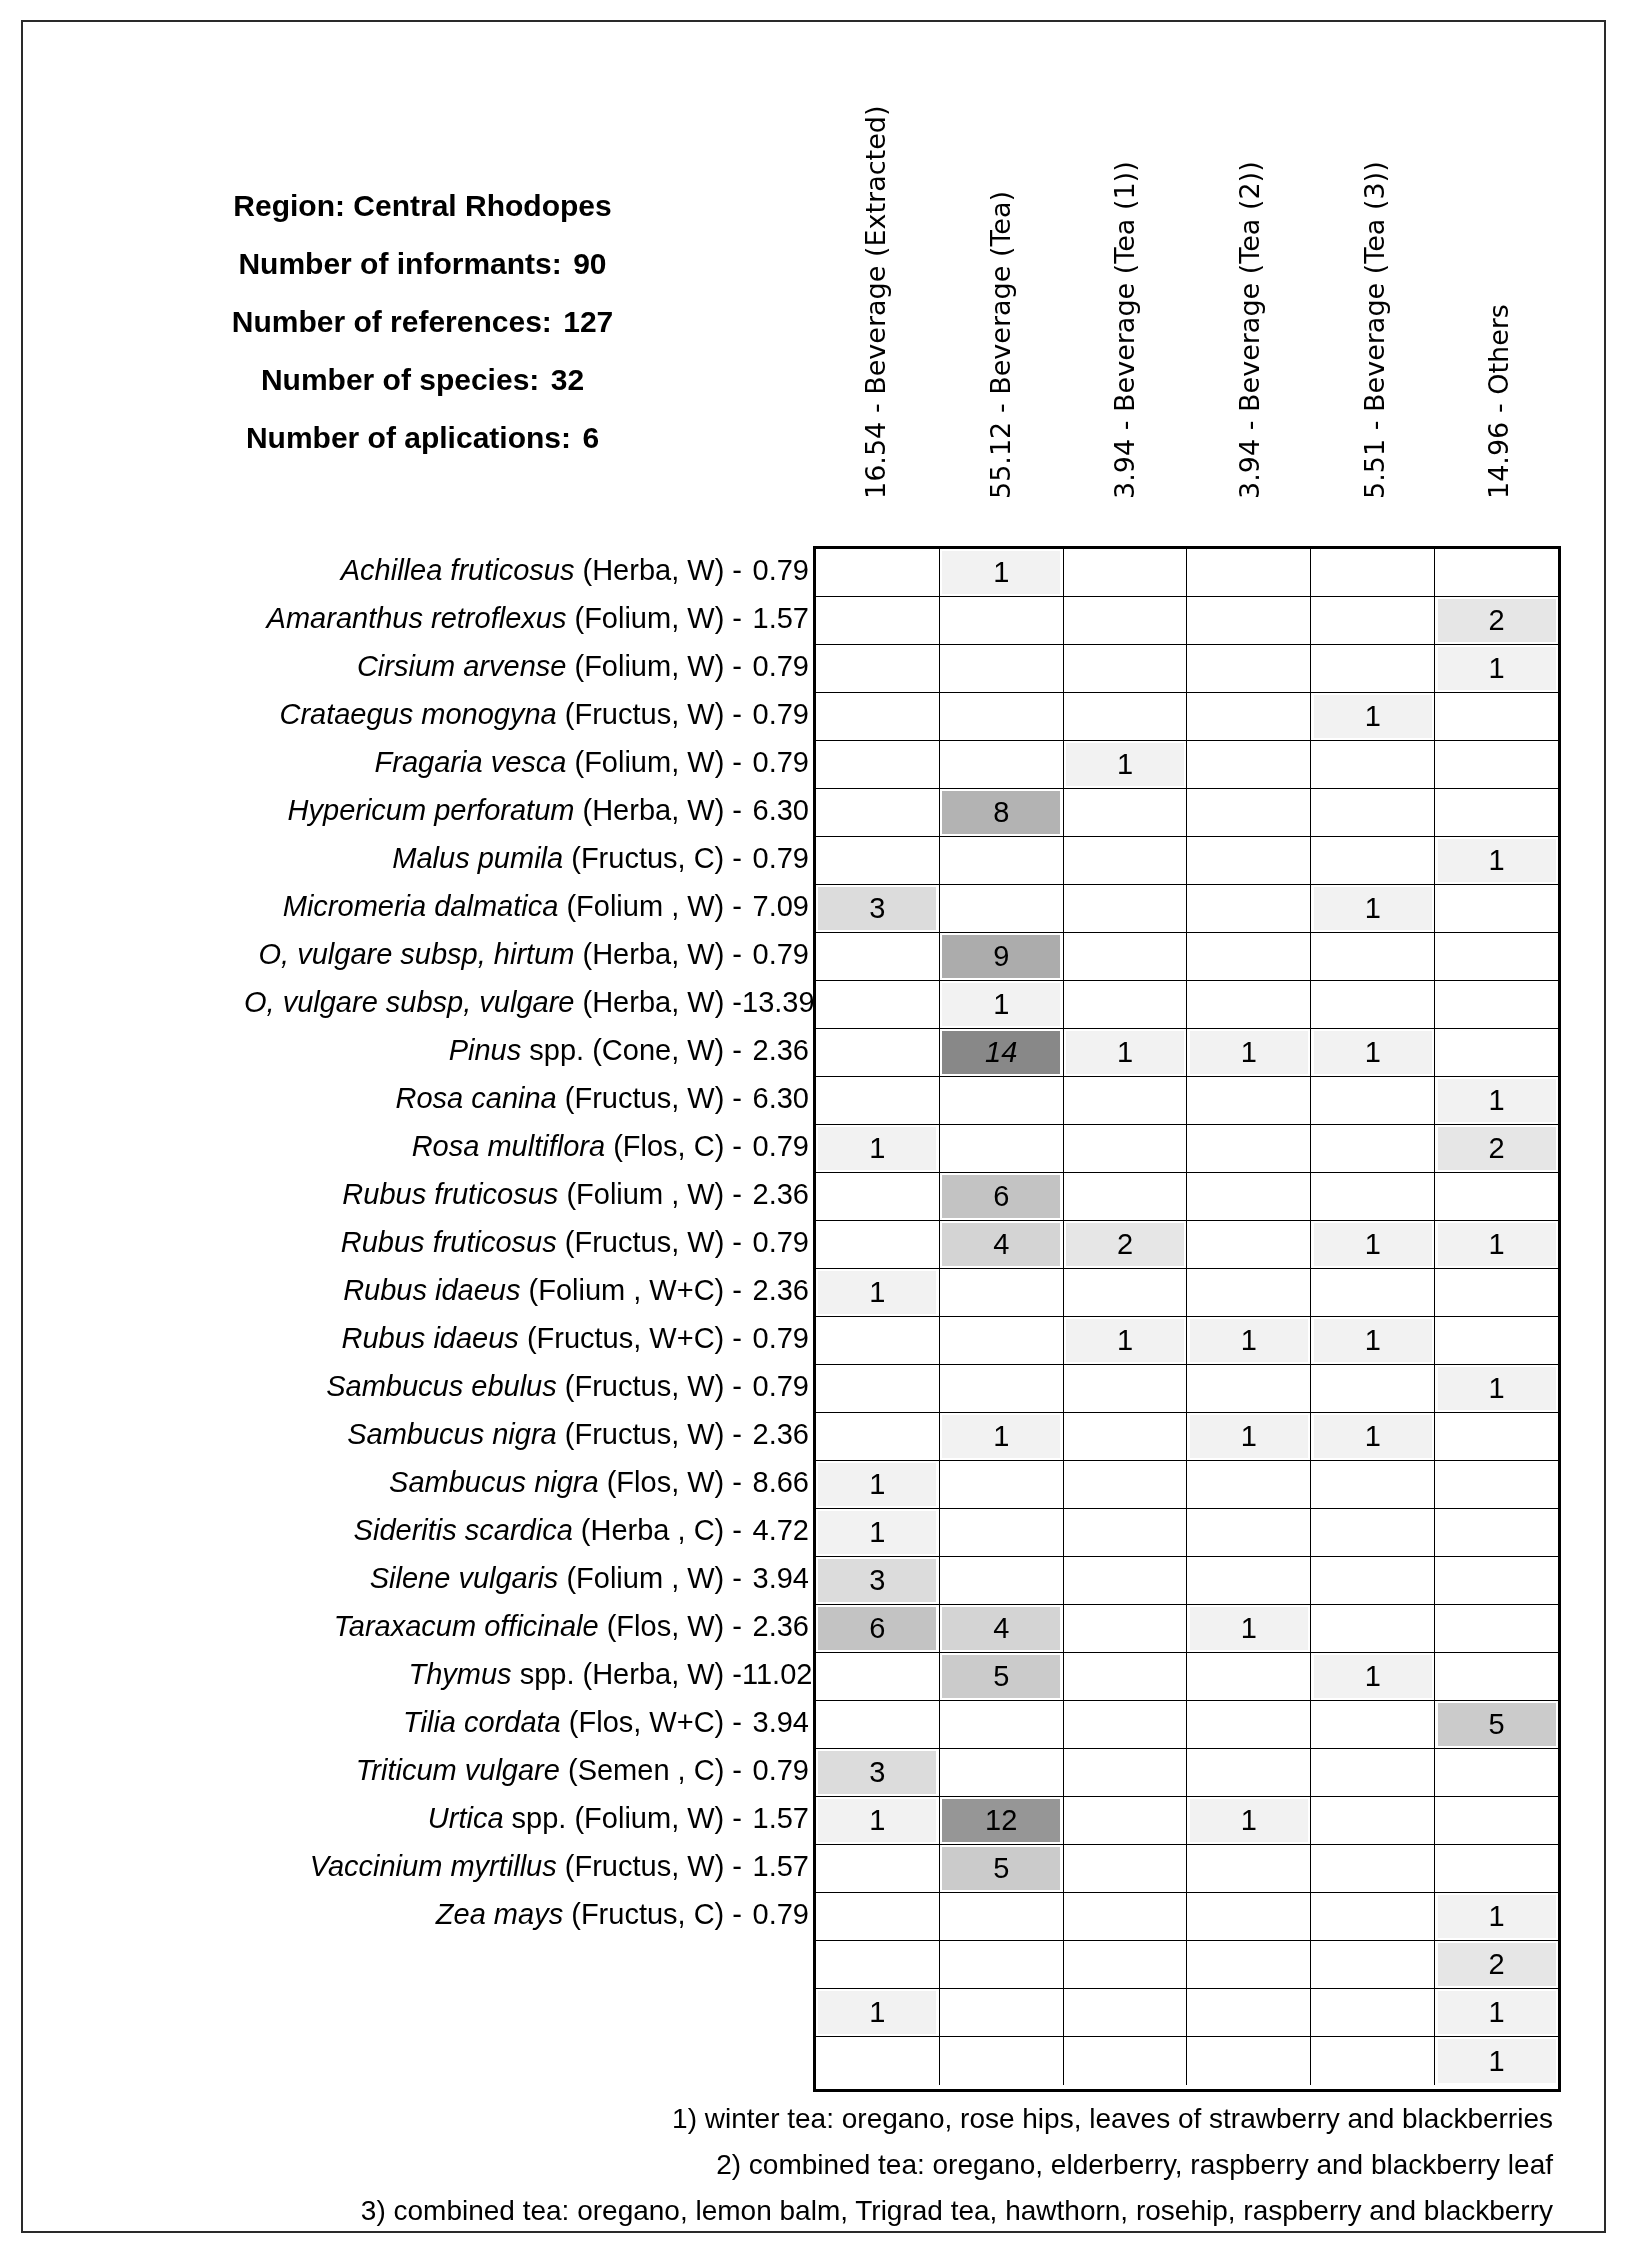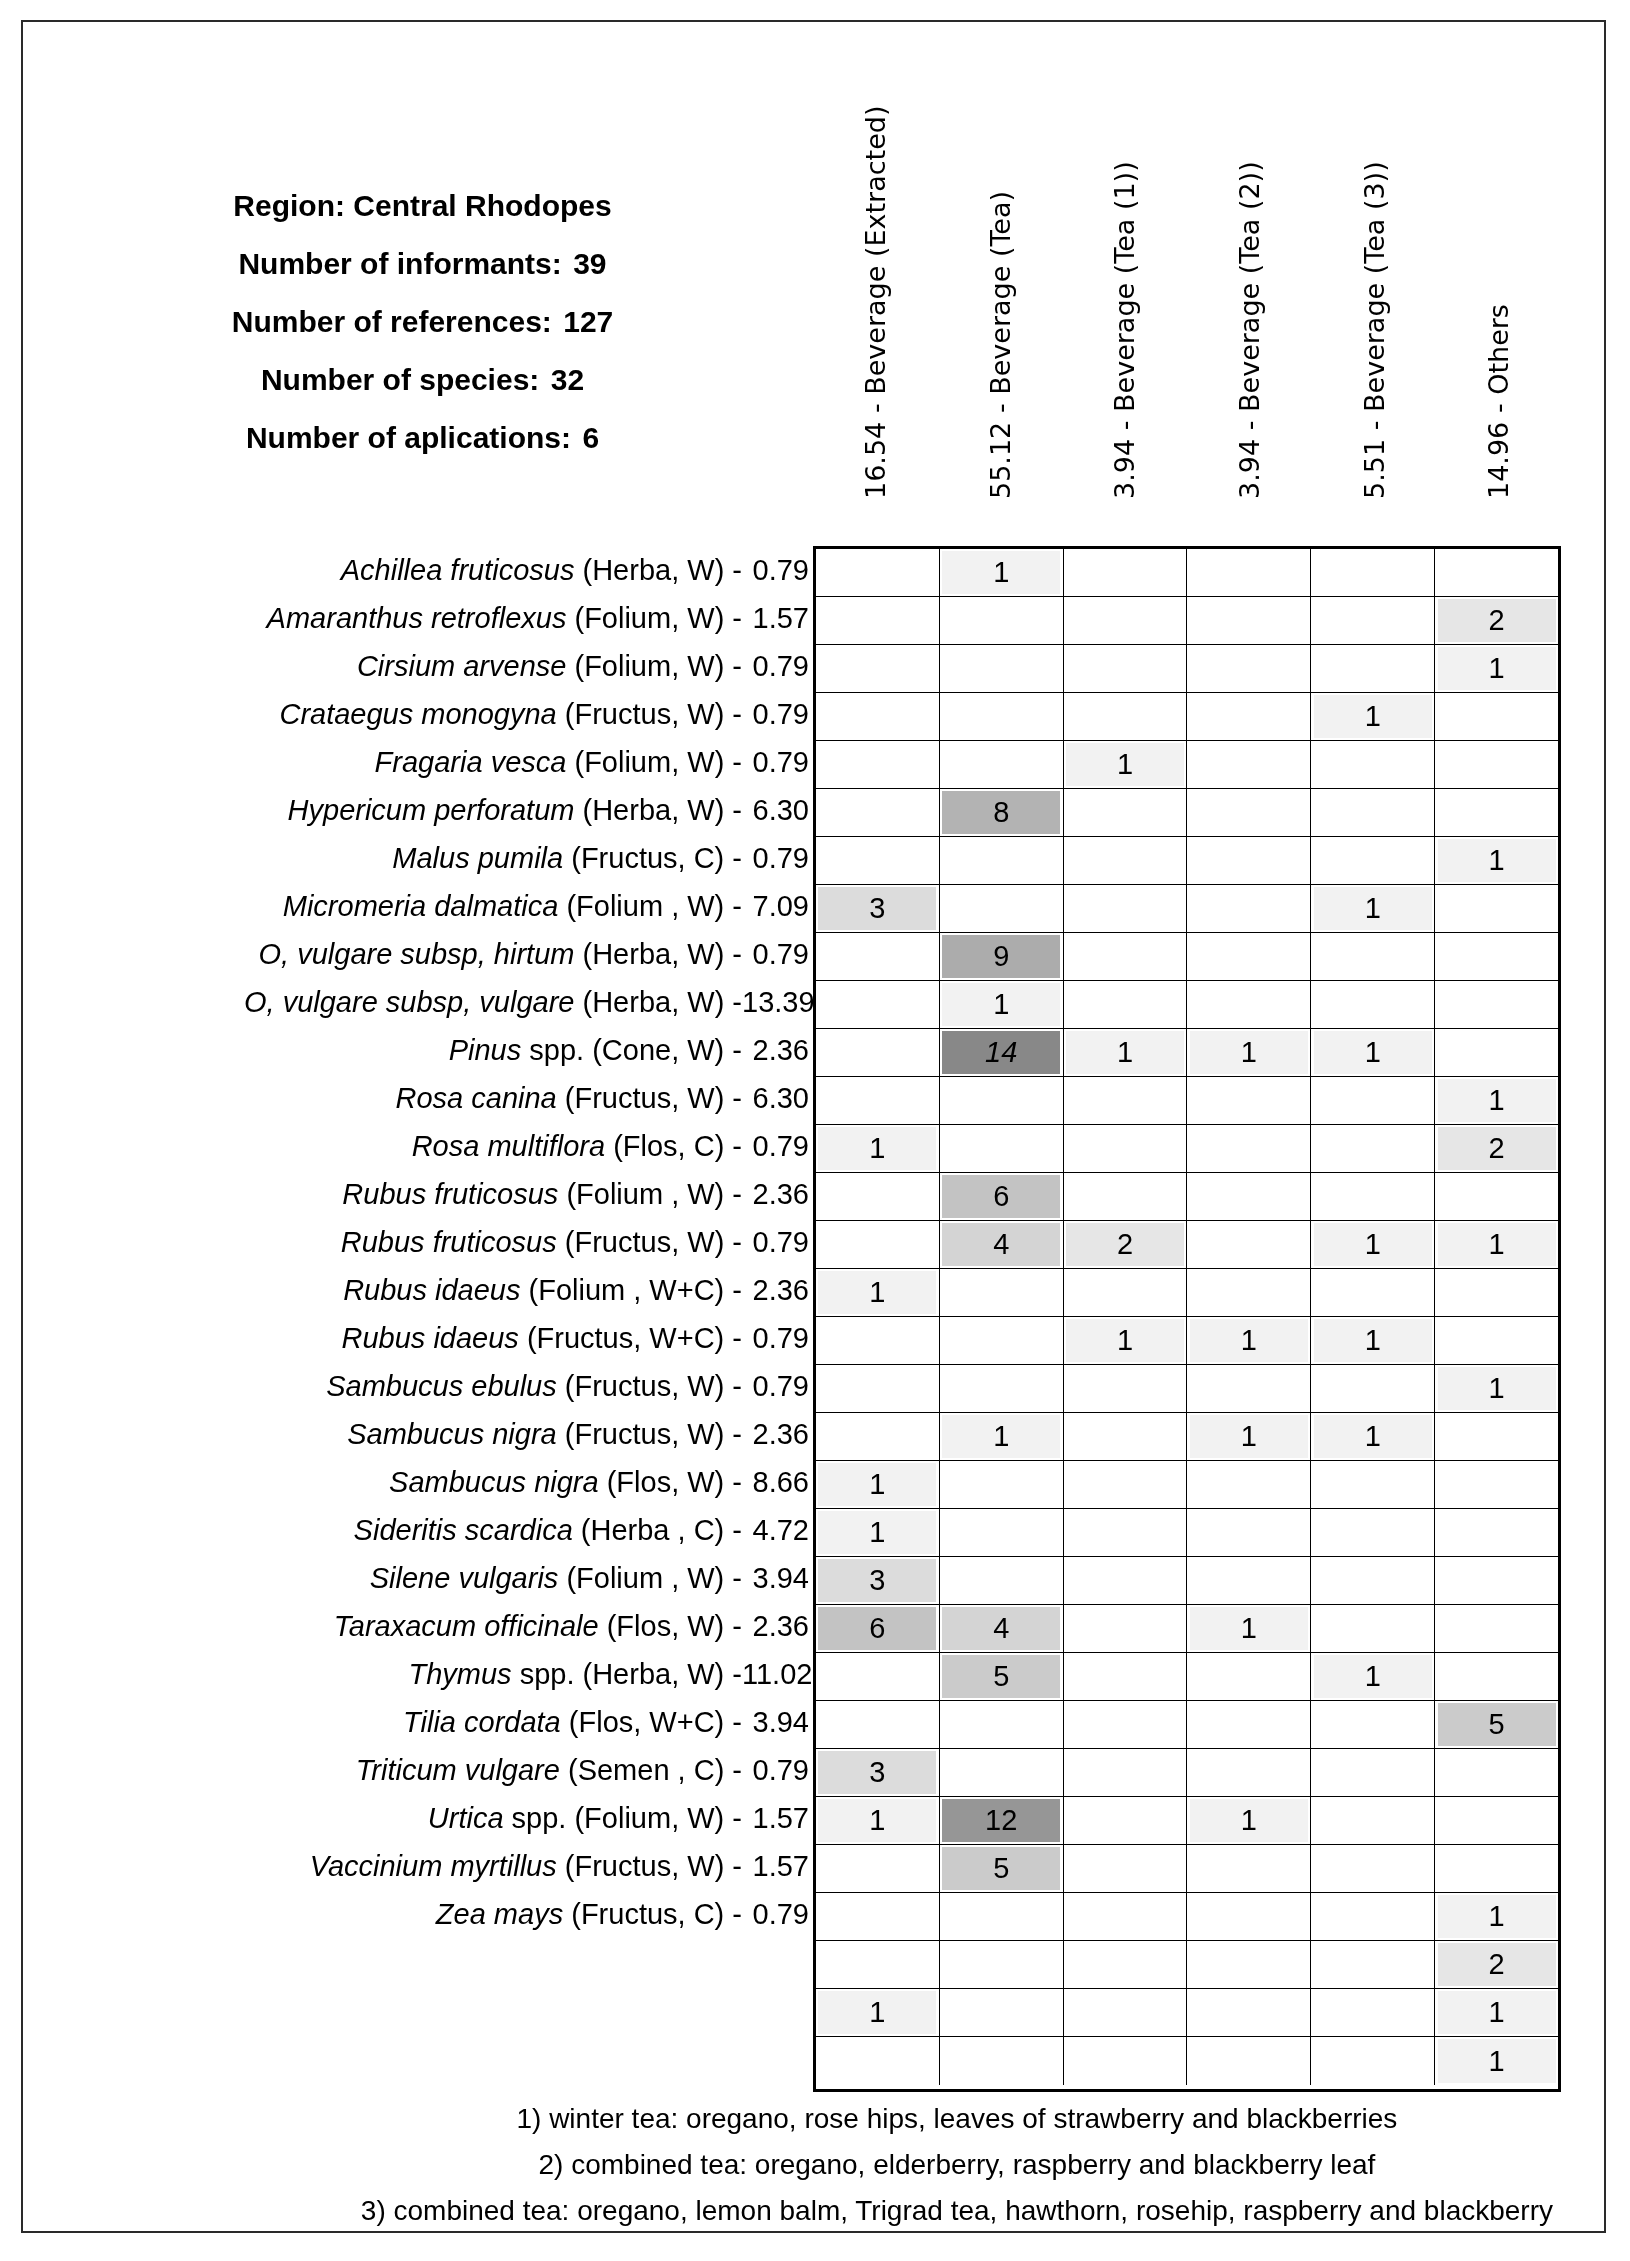--- a/index.html
+++ b/index.html
@@ -23,32 +23,32 @@
   .row-label .pct { display: inline-block; width: 67px; text-align: right; }
   #grid { position: absolute; left: 813px; top: 546px; width: 748px; height: 1546px;
           border: 3.2px solid #000; box-sizing: border-box; }
   .grow { display: flex; height: 48px; box-sizing: border-box; border-bottom: 1.6px solid #000; }
   .grow:last-child { border-bottom: none; }
   .gcell { flex: 1; border-right: 1.6px solid #000; position: relative; box-sizing: border-box; }
   .gcell:last-child { border-right: none; }
   .gcell .fill { position: absolute; left: 2.4px; top: 2.4px; right: 2.4px; bottom: 2.4px;
                  display: flex; align-items: center; justify-content: center;
                  font-family: "Liberation Sans", sans-serif; font-size: 29px; }
-  #notes { position: absolute; right: 77px; top: 2096px; text-align: center; }
+  #notes { position: absolute; right: 77px; top: 2096px; text-align: right; }
   .note { font-family: "Liberation Sans", sans-serif; font-size: 28px; line-height: 46px; height: 46px;
           white-space: nowrap; }
 </style>
 </head>
 <body>
 
 <div id="frame"></div>
 
 <div id="stats">
   <div class="stat-line">Region: Central Rhodopes</div>
-  <div class="stat-line"><span>Number of informants:</span><span class="stat-val">39</span></div>
+  <div class="stat-line"><span>Number of informants:</span><span class="stat-val">90</span></div>
   <div class="stat-line"><span>Number of references:</span><span class="stat-val">127</span></div>
   <div class="stat-line"><span>Number of species:</span><span class="stat-val">32</span></div>
   <div class="stat-line"><span>Number of aplications:</span><span class="stat-val">6</span></div>
 </div>
 
 <div id="headers">
     <div class="col-head" style="left: 0px;">
       <span>16.54 - Beverage (Extracted)</span>
     </div>
     <div class="col-head" style="left: 125px;">

